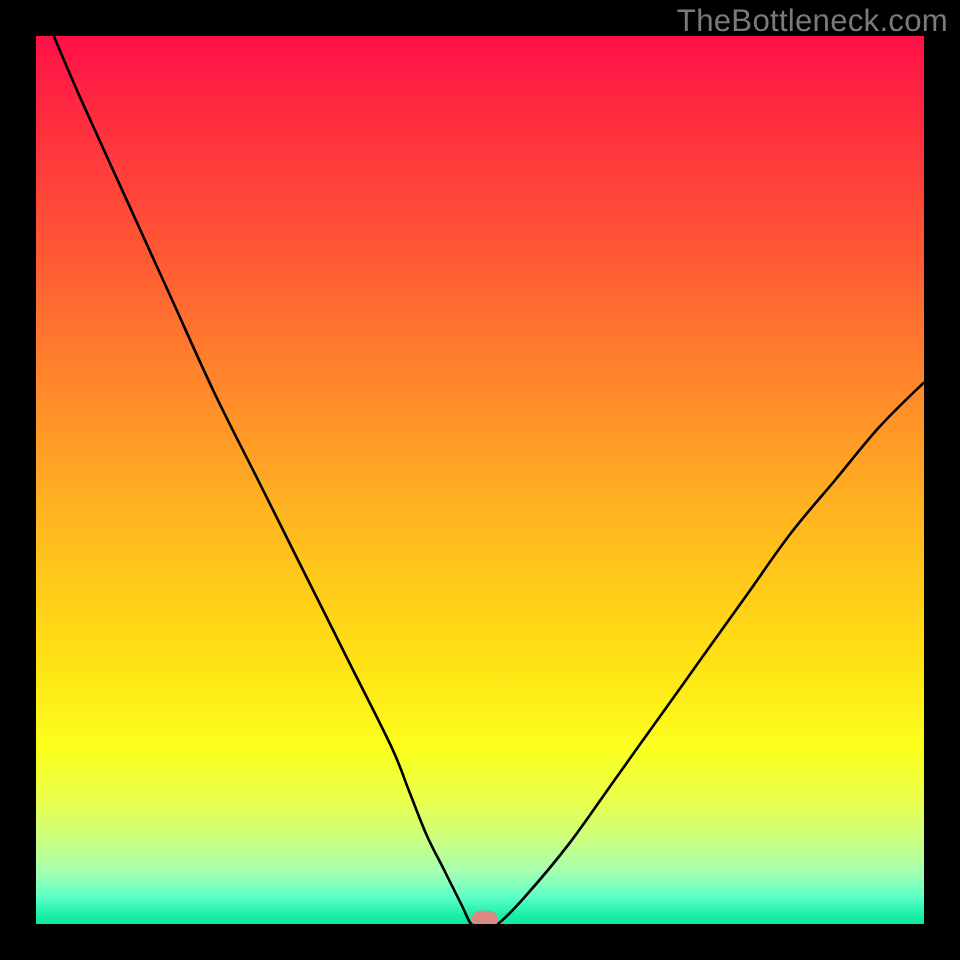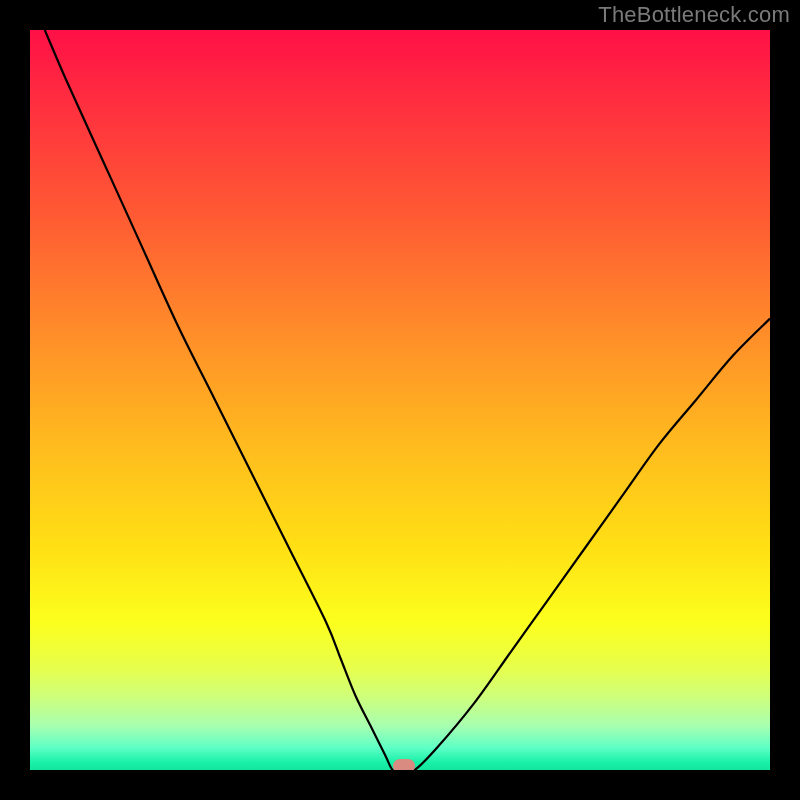--- a/index.html
+++ b/index.html
@@ -15,21 +15,21 @@
     position: relative;
     width: 800px;
     height: 800px;
     background: #000;
   }
   .attribution {
     position: absolute;
     top: 2px;
     right: 10px;
     color: #7a7a7a;
-    font-size: 22px;
+    font-size: 26px;
     font-weight: 400;
     letter-spacing: 0.2px;
   }
   .plot {
     position: absolute;
     left: 30px;
     top: 30px;
     width: 740px;
     height: 740px;
     overflow: hidden;

